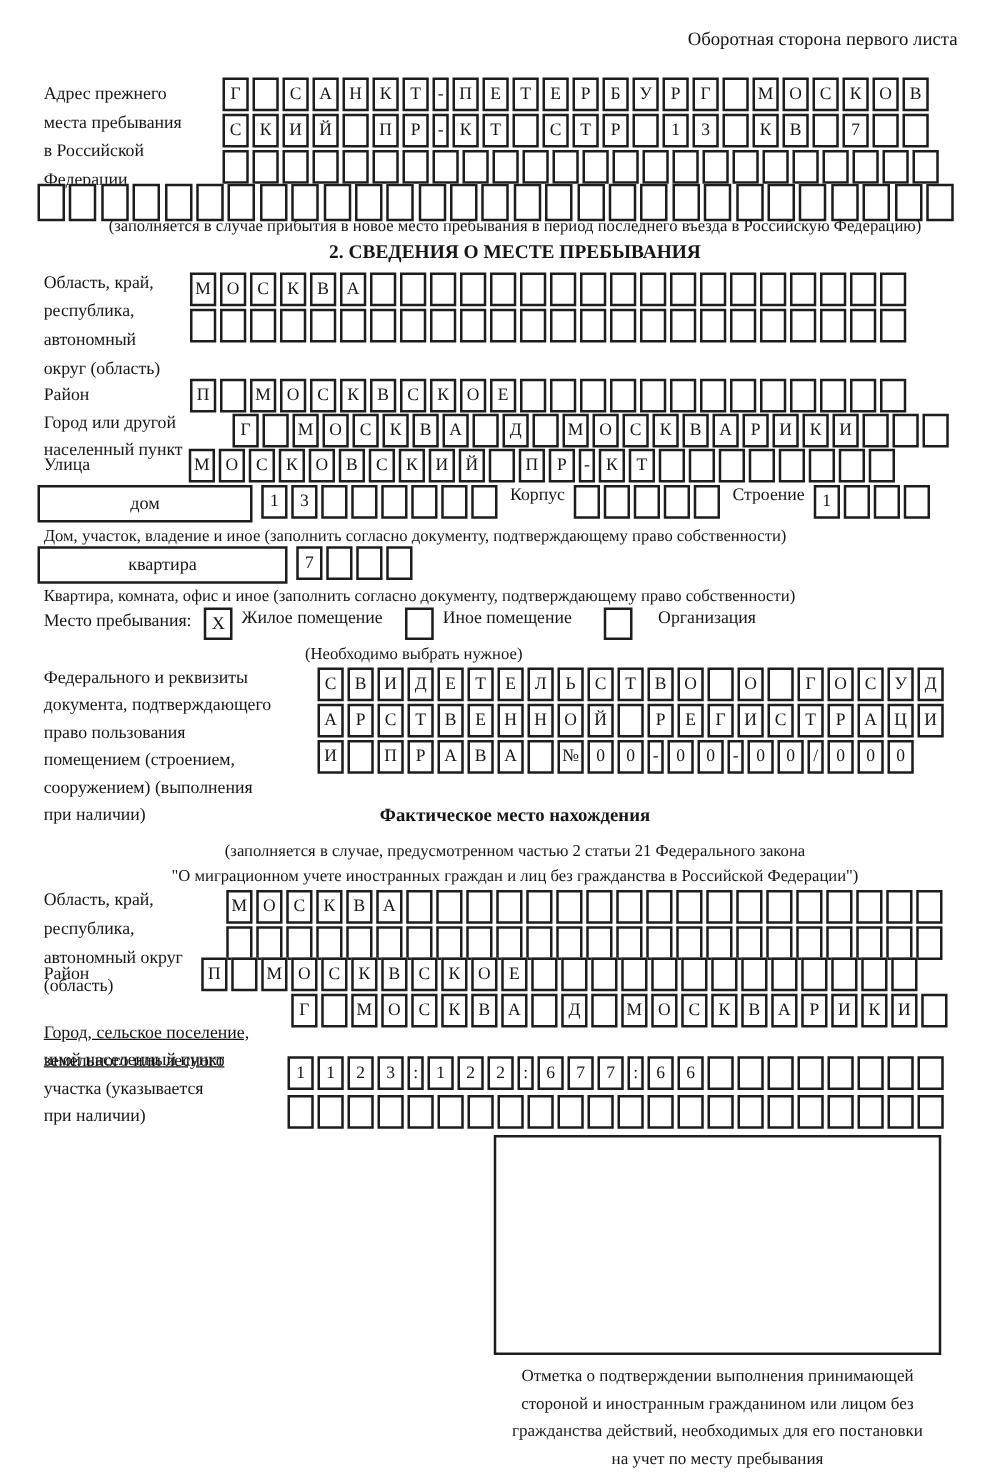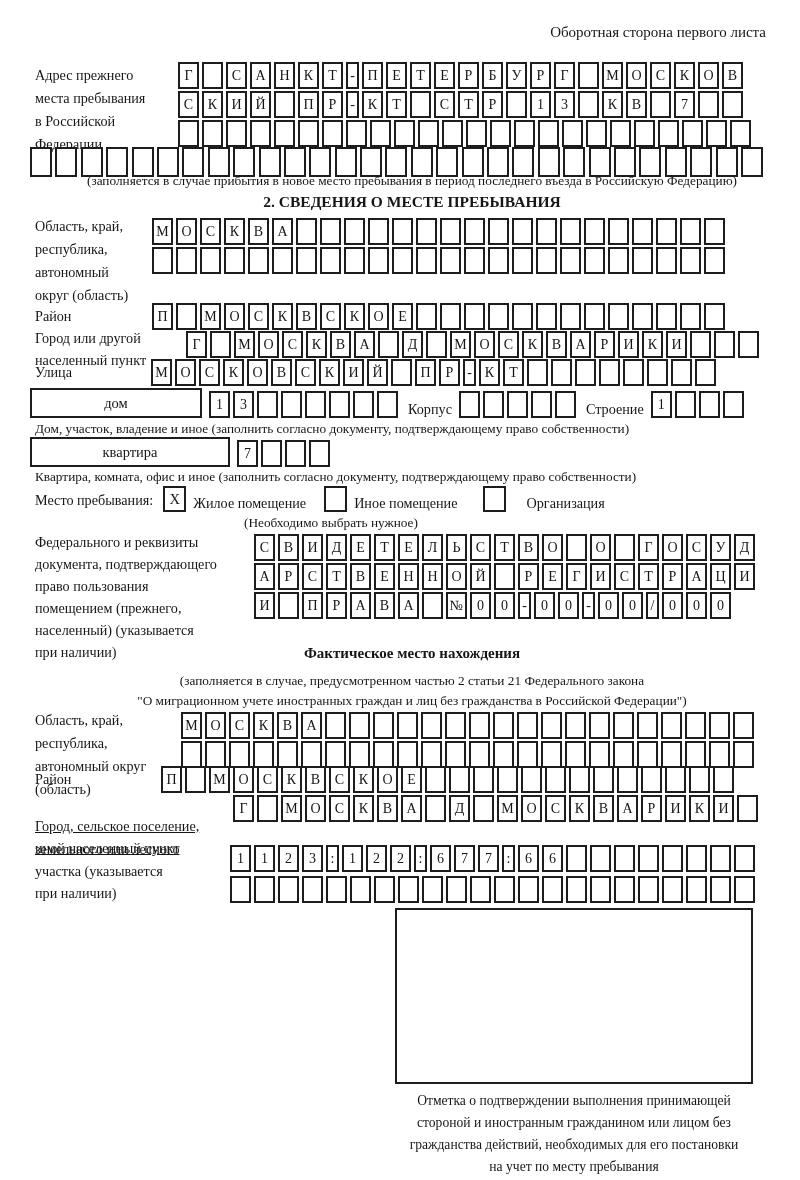--- a/index.html
+++ b/index.html
@@ -15,21 +15,21 @@
   .rowgap{margin-bottom:2px;}
   .label{font-size:14.2px;line-height:23px;}
   .lh22{line-height:22px;}
   .cap{font-size:13.3px;line-height:17px;}
   .center{left:0;width:100%;text-align:center;}
   .h2{font-weight:bold;font-size:15.5px;}
   .h3{font-weight:bold;font-size:15px;}
   .title{font-size:15px;}
   .widebox{border:2px solid #1d1d1d;height:30px;display:flex;align-items:center;
            justify-content:center;font-size:14.5px;box-sizing:border-box;}
-  .hrow{display:flex;align-items:flex-end;}
+  .hrow{display:flex;align-items:flex-start;}
   .hrow .lbl{font-size:14.2px;margin:0 7px;}
   .chk{width:23px;height:26px;border:2px solid #1d1d1d;display:flex;align-items:center;
        justify-content:center;font-size:14.5px;box-sizing:border-box;flex:0 0 auto;}
   .stamp{border:2px solid #1d1d1d;box-sizing:border-box;background:#fff;}
 </style>
 </head>
 <body>
 
 <div class="page">
 
@@ -353,22 +353,22 @@
     <span class="lbl" style="margin-right:26px;">Иное помещение</span>
     <div class="chk"></div>
     <span class="lbl" style="margin-left:20px;">Организация</span>
   </div>
   <div class="abs cap" style="top:514px;left:244px;">(Необходимо выбрать нужное)</div>
 
   <div class="abs label lh22" style="top:531px;left:35px;width:215px;">
       <div>Федерального и реквизиты</div>
       <div>документа, подтверждающего</div>
       <div>право пользования</div>
-      <div>помещением (прежнего,</div>
-      <div>населенный) (указывается</div>
+      <div>помещением (строением,</div>
+      <div>сооружением) (выполнения</div>
       <div>при наличии)</div>
     </div>
   <div class="abs" style="top:534px;left:254px;">
     <div class="cells rowgap">
         <div class="cell">С</div>
         <div class="cell">В</div>
         <div class="cell">И</div>
         <div class="cell">Д</div>
         <div class="cell">Е</div>
         <div class="cell">Т</div>

